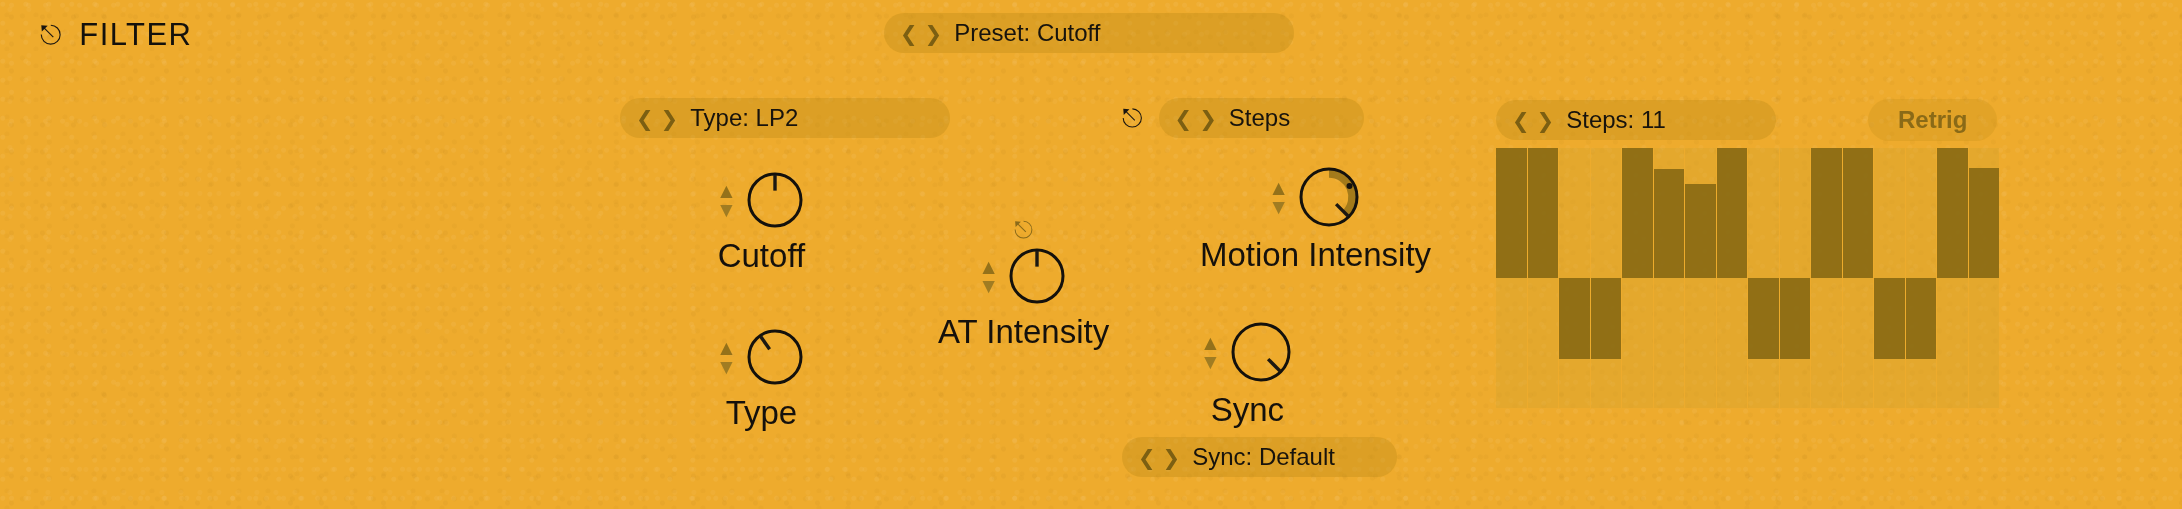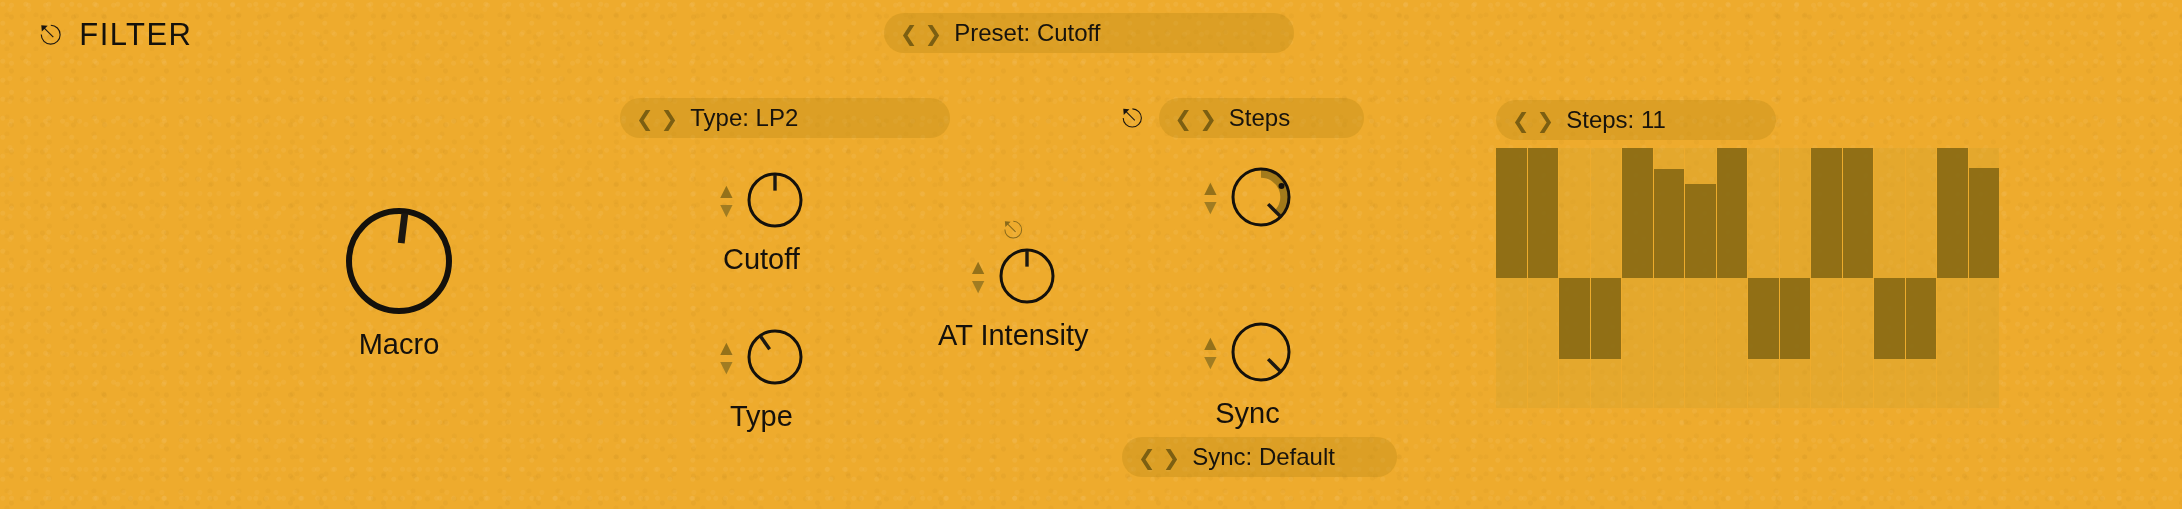--- a/index.html
+++ b/index.html
@@ -147,22 +147,22 @@
     cursor: pointer;
     user-select: none;
   }
   .stepper .dn { color: #a07c22; }
   .knob {
     position: relative;
     cursor: pointer;
   }
   .knob svg { display: block; overflow: visible; }
   .knob-label {
-    margin-top: 11px;
-    font-size: 29px;
+    margin-top: 5px;
+    font-size: 33px;
     color: #15110c;
     white-space: nowrap;
     text-align: left;
   }
   .knob-topicon {
     margin-bottom: 2px;
     display: flex;
     justify-content: center;
   }
 
@@ -241,42 +241,34 @@
   <div id="steps-count-row">
     <div class="pill">
       <span class="arrows">
         <span>❮</span>
         <span>❯</span>
       </span>
       <span class="pill-label">Steps: 11</span>
     </div>
   </div>
 
+  <div id="retrig-row">
+    <div class="btn-flat">Retrig</div>
+  </div>
 
   <div id="sync-row">
     <div class="pill">
       <span class="arrows">
         <span>❮</span>
         <span>❯</span>
       </span>
       <span class="pill-label">Sync: Default</span>
     </div>
   </div>
 
-  <div class="knob-group" id="macro-knob">
-    <div class="knob-row">
-      <div class="knob">
-          <svg width="112" height="112" viewBox="0 0 112 112">
-            <circle cx="56" cy="56" r="50.00" fill="none" stroke="#14110c" stroke-width="6"></circle>
-            <line x1="58.19" y1="38.13" x2="61.85" y2="8.36" stroke="#1c1812" stroke-width="6.9" stroke-linecap="butt"></line>
-          </svg>
-        </div>
-    </div>
-    <div class="knob-label">Macro</div>
-  </div>
 
   <div class="knob-group" id="cutoff-knob">
     <div class="knob-row">
       <div class="stepper">
         <span class="up">▲</span>
         <span class="dn">▼</span>
       </div>
       <div class="knob">
           <svg width="64" height="64" viewBox="0 0 64 64">
             <circle cx="32" cy="32" r="26.00" fill="none" stroke="#14110c" stroke-width="3"></circle>
@@ -330,20 +322,21 @@
       </div>
       <div class="knob">
           <svg width="68" height="68" viewBox="0 0 68 68">
             <path d="M 34.00 10.80 A 23.20 23.20 0 0 1 50.40 50.40" fill="none" stroke="#8a6a14" stroke-opacity="0.75" stroke-width="7.8"></path>
             <circle cx="34" cy="34" r="28.00" fill="none" stroke="#14110c" stroke-width="3"></circle>
             <circle cx="54.48" cy="23.11" r="3.00" fill="#14110c"></circle>
             <line x1="41.13" y1="41.13" x2="53.01" y2="53.01" stroke="#1c1812" stroke-width="3.4" stroke-linecap="butt"></line>
           </svg>
         </div>
     </div>
+    <div class="knob-label">Motion Intensity</div>
   </div>
 
   <div class="knob-group" id="speed-knob">
     <div class="knob-row">
       <div class="stepper">
         <span class="up">▲</span>
         <span class="dn">▼</span>
       </div>
       <div class="knob">
           <svg width="68" height="68" viewBox="0 0 68 68">

